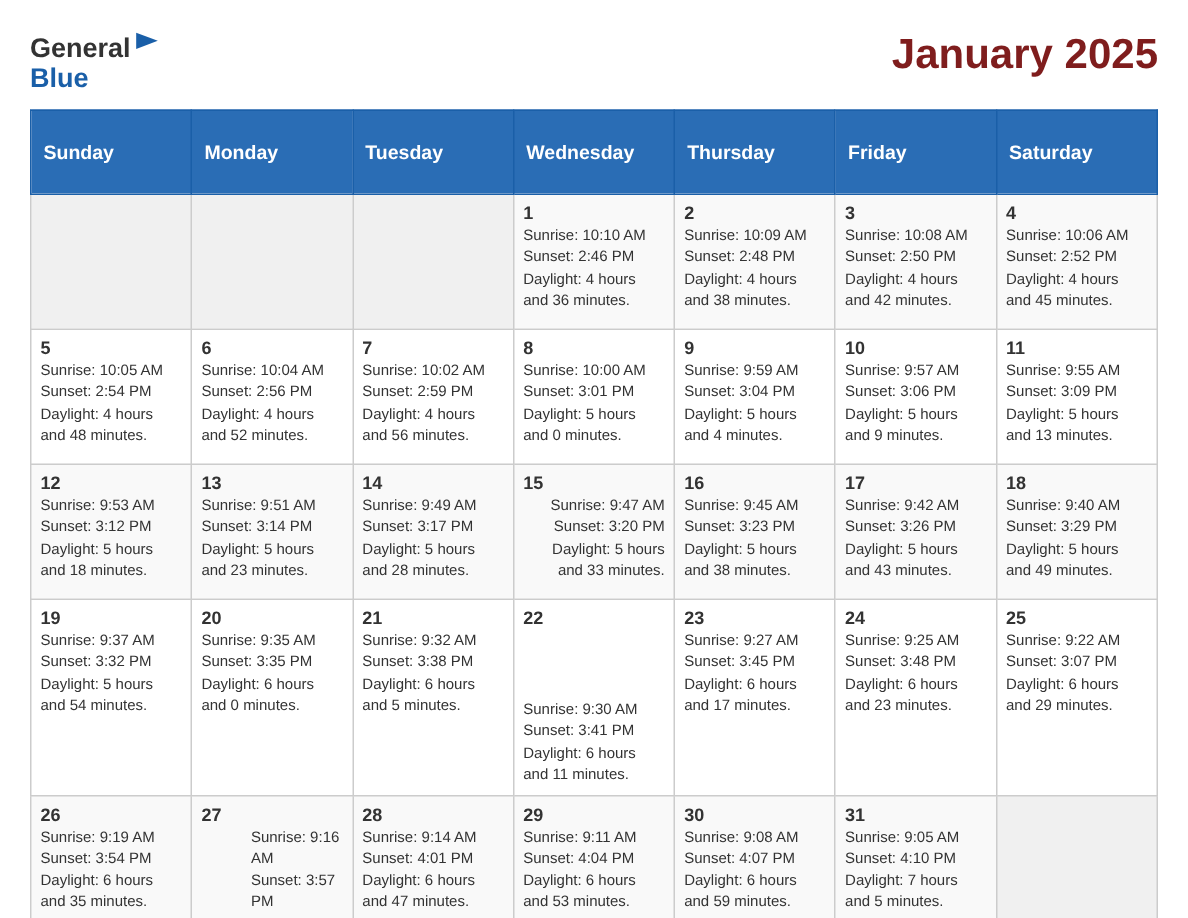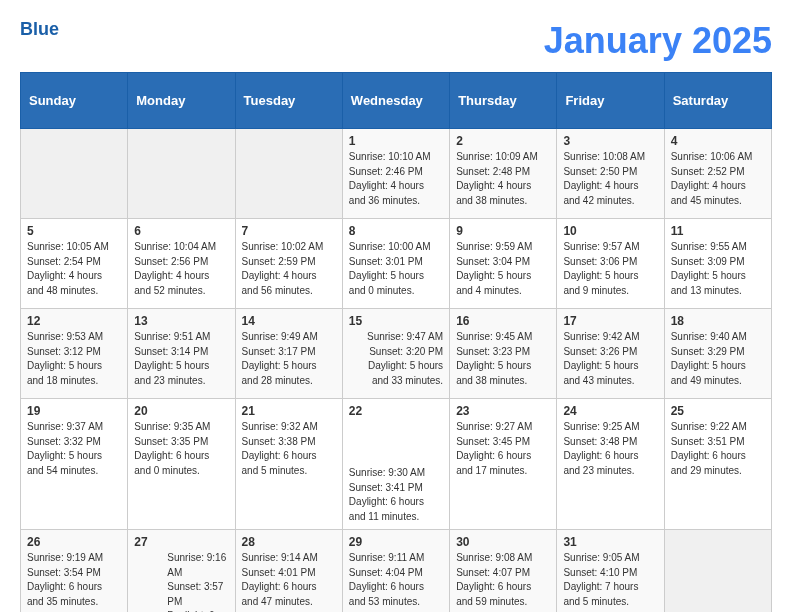--- a/index.html
+++ b/index.html
@@ -29,23 +29,23 @@
     .logo-blue { color: #1a5fa8; }
     .logo-icon {
       width: 18px;
       height: 18px;
       margin-left: 2px;
     }
     .title-block {
       text-align: right;
     }
     .calendar-title {
-      font-size: 36px;
+      font-size: 28px;
       font-weight: bold;
-      color: #3b82f6;
+      color: #7f1d1d;
     }
     .calendar-subtitle {
       font-size: 14px;
       color: #444;
     }
     table {
       width: 100%;
       border-collapse: collapse;
       table-layout: fixed;
     }
@@ -87,20 +87,25 @@
     .empty-cell {
       background: #f0f0f0 !important;
     }
   </style>
 </head>
 <body>
 
 <div class="header-section">
   <div class="logo">
     <div>
+      <div class="logo-text">
+        <span class="logo-general">General</span><svg class="logo-icon" viewBox="0 0 20 20">
+            <polygon points="2,2 18,8 2,14" fill="#1a5fa8"></polygon>
+          </svg>
+      </div>
       <div class="logo-text">
         <span class="logo-blue">Blue</span>
       </div>
     </div>
   </div>
   <div class="title-block">
     <div class="calendar-title">January 2025</div>
   </div>
 </div>
 
@@ -291,21 +296,21 @@
         <td>
           <span class="day-number">24</span>
           <div class="day-info" style="white-space: pre-line;">Sunrise: 9:25 AM
 Sunset: 3:48 PM
 Daylight: 6 hours
 and 23 minutes.</div>
         </td>
         <td>
           <span class="day-number">25</span>
           <div class="day-info" style="white-space: pre-line;">Sunrise: 9:22 AM
-Sunset: 3:51 PM
+Sunset: 3:07 PM
 Daylight: 6 hours
 and 29 minutes.</div>
         </td>
       </tr>
       <tr>
         <td>
           <span class="day-number">26</span>
           <div class="day-info" style="white-space: pre-line;">Sunrise: 9:19 AM
 Sunset: 3:54 PM
 Daylight: 6 hours

